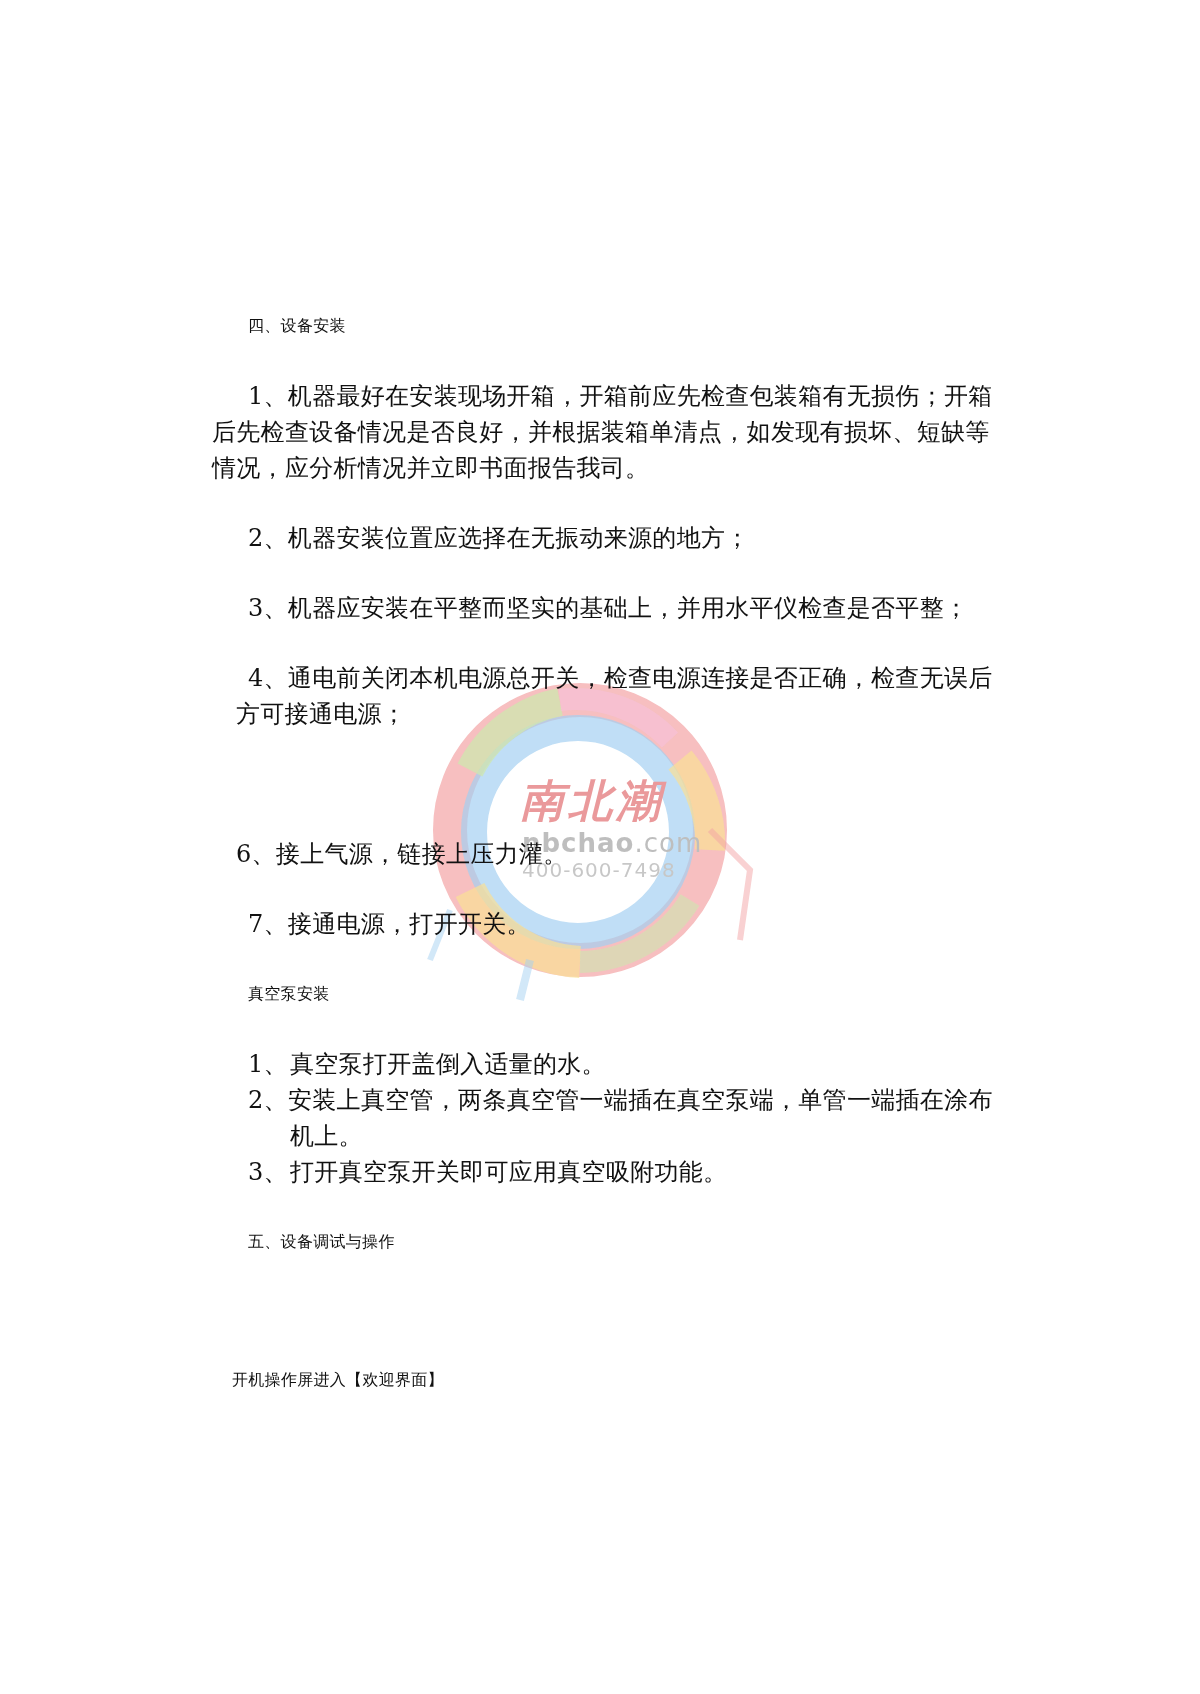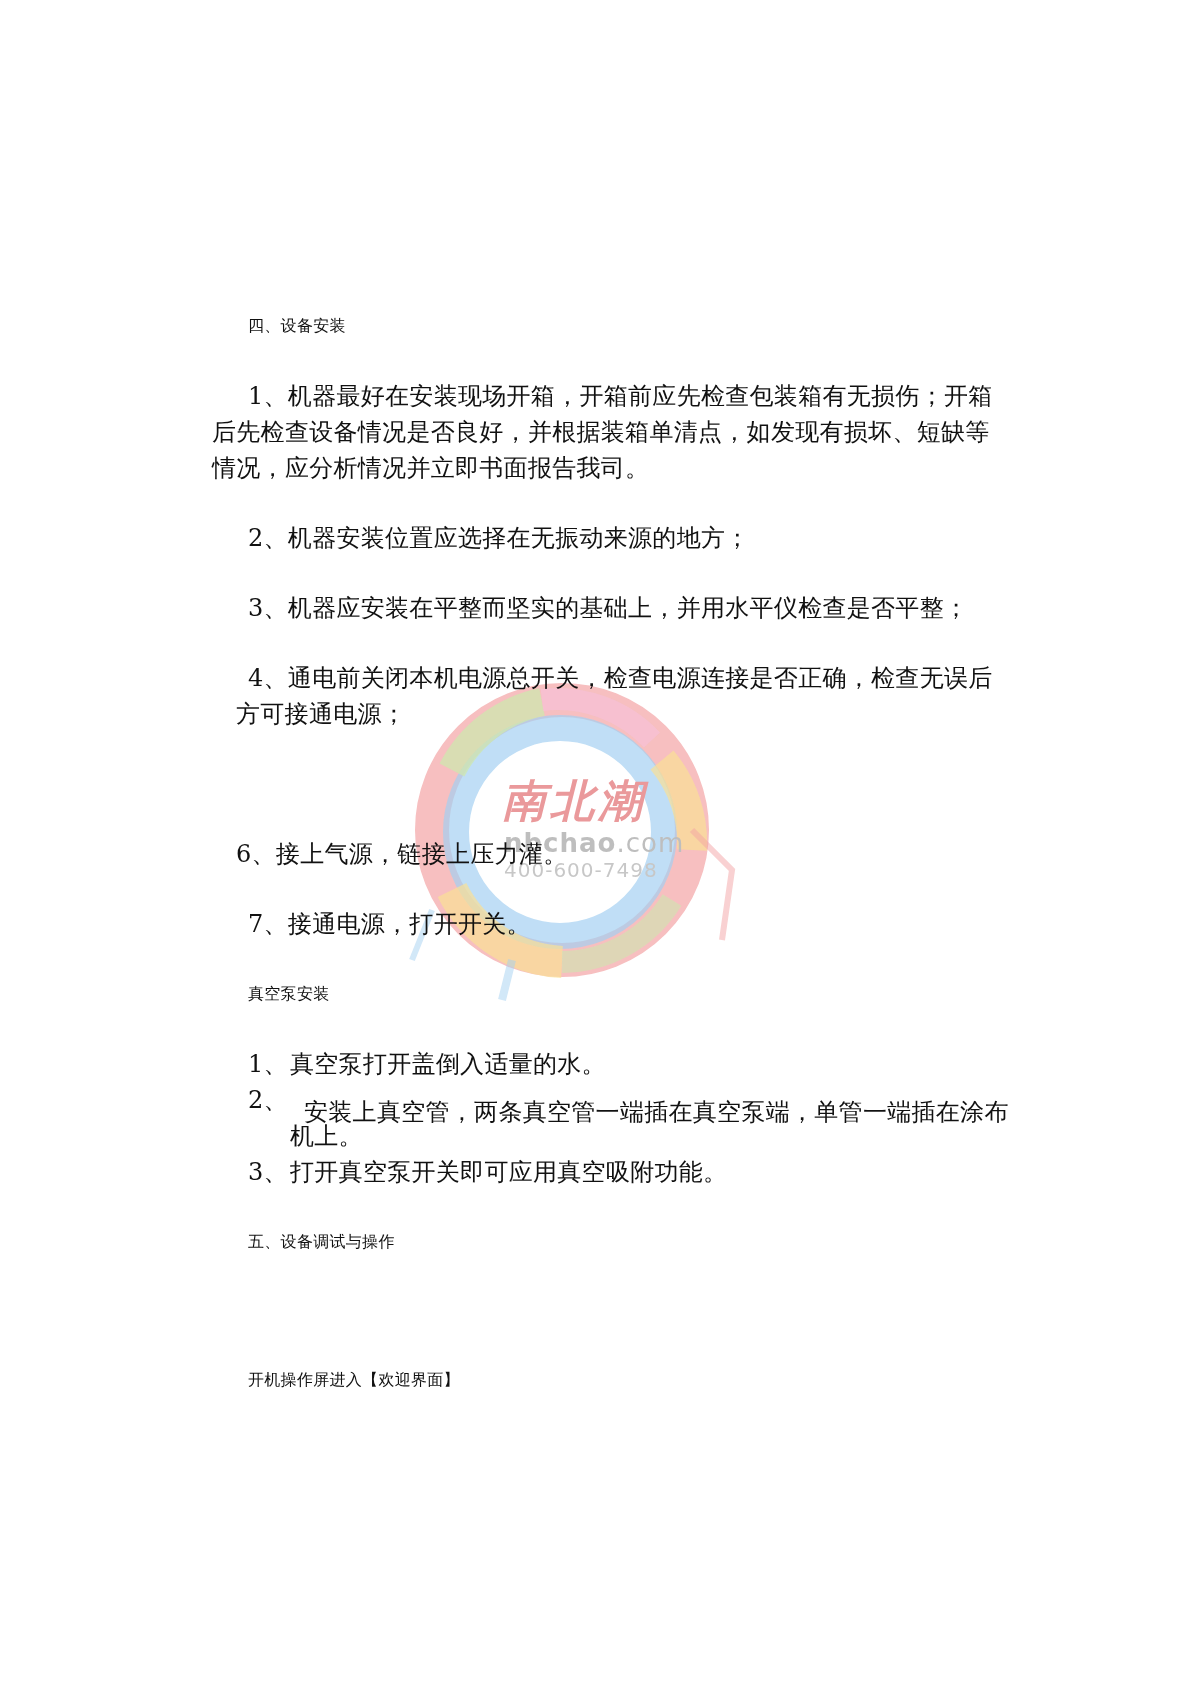--- a/index.html
+++ b/index.html
@@ -28,21 +28,21 @@
       white-space: nowrap;
       letter-spacing: 0.3px;
     }
     .heading {
       font-family: "DejaVu Sans", "Liberation Sans", sans-serif;
       font-weight: normal;
       font-size: 16px;
     }
     .watermark {
       position: absolute;
-      left: 392px;
+      left: 410px;
       top: 680px;
       width: 390px;
       height: 370px;
       opacity: 0.55;
       pointer-events: none;
       text-align: center;
     }
     .wm-text {
       position: absolute;
       font-family: "DejaVu Sans", "Liberation Sans", sans-serif;
@@ -111,23 +111,23 @@
   <div class="line" style="left:236px; top:836px;">6、接上气源，链接上压力灌。</div>
 
   <div class="line" style="left:248px; top:906px;">7、接通电源，打开开关。</div>
 
   <div class="line heading" style="left:248px; top:976px;">真空泵安装</div>
 
   <div class="line" style="left:248px; top:1046px;">1、</div>
   <div class="line" style="left:290px; top:1046px;">真空泵打开盖倒入适量的水。</div>
 
   <div class="line" style="left:248px; top:1082px;">2、</div>
-  <div class="line" style="left:304px; top:1082px;margin-top:12px;">安装上真空管，两条真空管一端插在真空泵端，单管一端插在涂布</div>
+  <div class="line" style="left:288px; top:1082px;">安装上真空管，两条真空管一端插在真空泵端，单管一端插在涂布</div>
   <div class="line" style="left:290px; top:1118px;text-align:center;">机上。</div>
 
   <div class="line" style="left:248px; top:1154px;">3、</div>
   <div class="line" style="left:290px; top:1154px;">打开真空泵开关即可应用真空吸附功能。</div>
 
   <div class="line heading" style="left:248px; top:1224px;">五、设备调试与操作</div>
 
-  <div class="line heading" style="left:248px; top:1362px;">开机操作屏进入【欢迎界面】</div>
+  <div class="line heading" style="left:232px; top:1362px;">开机操作屏进入【欢迎界面】</div>
 
 </div>
 
 </body></html>

